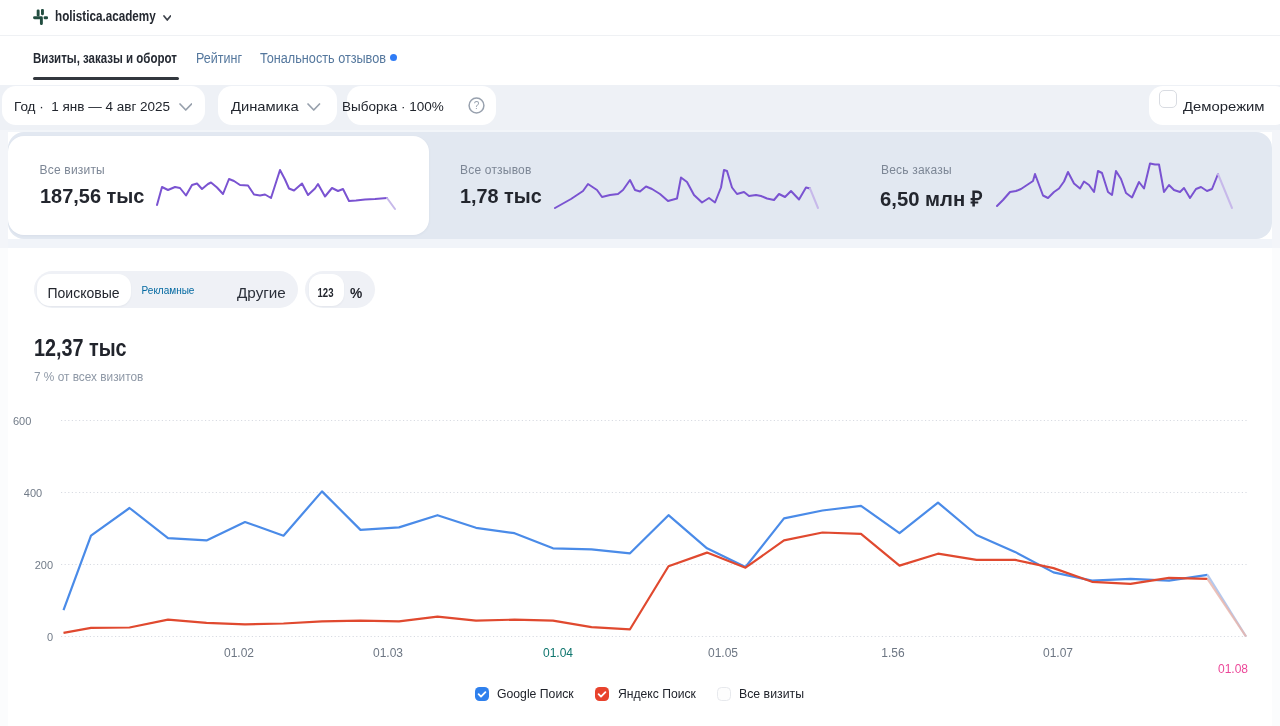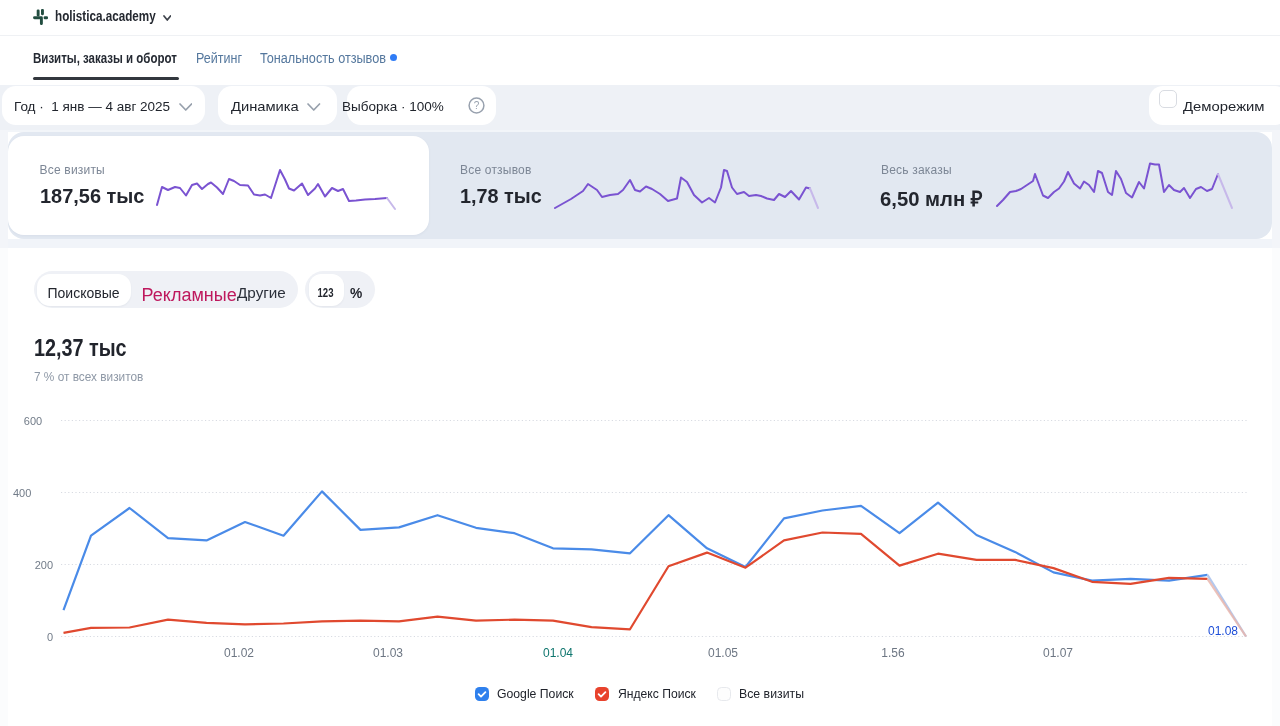--- a/index.html
+++ b/index.html
@@ -59,39 +59,39 @@
 <div class="t" style="left:880px;top:183.9px;font-size:21px;font-weight:700;color:#23262e;transform:scaleX(0.965);">6,50 млн ₽</div>
 <div class="abs" style="left:0;top:238.5px;width:1280px;height:9.5px;background:#f1f4f9;"></div>
 <div class="abs" style="left:0;top:130px;width:8px;height:118px;background:#f3f5f9;"></div>
 <div class="abs" style="left:0;top:248px;width:8px;height:478px;background:#fbfcfd;"></div>
 <div class="abs" style="left:1272px;top:130px;width:8px;height:118px;background:#f3f5f9;"></div>
 <div class="abs" style="left:1272px;top:248px;width:8px;height:478px;background:#fbfcfd;"></div>
 <div class="abs" style="left:8px;top:248px;width:1264px;height:478px;background:#fff;border-radius:16px 16px 0 0;"></div>
 <div class="abs" style="left:34px;top:271.3px;width:264px;height:37.2px;background:#eff1f6;border-radius:18.6px;"></div>
 <div class="abs" style="left:36.6px;top:274.1px;width:94px;height:31.5px;background:#fff;border-radius:13px;box-shadow:0 1px 2px rgba(50,60,80,.06);"></div>
 <div class="t" style="left:47.5px;top:285px;font-size:14px;font-weight:400;color:#23262e;">Поисковые</div>
-<div class="t" style="left:141.6px;top:285px;font-size:18px;font-weight:400;color:#be185d;">Рекламные</div>
+<div class="t" style="left:141.6px;top:285px;font-size:10px;font-weight:400;color:#0369a1;">Рекламные</div>
 <div class="t" style="left:236.7px;top:285px;font-size:14px;font-weight:400;color:#2b303a;transform:scaleX(1.09);">Другие</div>
 <div class="abs" style="left:305px;top:271.3px;width:70px;height:37.2px;background:#eff1f6;border-radius:18.6px;"></div>
 <div class="abs" style="left:309px;top:274.1px;width:34.5px;height:31.5px;background:#fff;border-radius:12px;box-shadow:0 1px 2px rgba(50,60,80,.06);"></div>
 <div class="t" style="left:308.5px;top:286.1px;width:33px;font-size:12px;font-weight:700;color:#23262e;text-align:center;transform:scaleX(.8);transform-origin:50% 50%;">123</div>
 <div class="t" style="left:350px;top:283.9px;font-size:15px;font-weight:700;color:#23262e;transform:scaleX(0.92);">%</div>
 <div class="t" style="left:33.7px;top:335.4px;font-size:23px;font-weight:700;color:#21242c;transform:scaleX(0.86);">12,37 тыс</div>
 <div class="t" style="left:33.7px;top:369.1px;font-size:13px;font-weight:400;color:#8e98a6;transform:scaleX(0.91);">7 % от всех визитов</div>
-<div class="t" style="left:13px;top:415.3px;width:40px;font-size:11px;color:#717b88;text-align:center;">600</div>
-<div class="t" style="left:13px;top:487.3px;width:40px;font-size:11px;color:#717b88;text-align:left;">400</div>
+<div class="t" style="left:13px;top:415.3px;width:40px;font-size:11px;color:#717b88;text-align:left;">600</div>
+<div class="t" style="left:13px;top:487.3px;width:40px;font-size:11px;color:#717b88;text-align:center;">400</div>
 <div class="t" style="left:13px;top:559.3px;width:40px;font-size:11px;color:#717b88;text-align:right;">200</div>
 <div class="t" style="left:13px;top:631.3px;width:40px;font-size:11px;color:#717b88;text-align:right;">0</div>
 <div class="t" style="left:214px;top:646.1px;width:40px;font-size:12px;color:#6d7683;text-align:right;">01.02</div>
 <div class="t" style="left:368px;top:646.1px;width:40px;font-size:12px;color:#6d7683;text-align:center;">01.03</div>
 <div class="t" style="left:538px;top:646.1px;width:40px;font-size:12px;color:#0f766e;text-align:center;">01.04</div>
 <div class="t" style="left:703px;top:646.1px;width:40px;font-size:12px;color:#6d7683;text-align:center;">01.05</div>
 <div class="t" style="left:873px;top:646.1px;width:40px;font-size:12px;color:#6d7683;text-align:center;">1.56</div>
 <div class="t" style="left:1038px;top:646.1px;width:40px;font-size:12px;color:#6d7683;text-align:center;">01.07</div>
-<div class="t" style="left:1208px;top:624px;width:40px;font-size:12px;color:#1d4ed8;text-align:left;">01.08</div>
+<div class="t" style="left:1208px;top:662px;width:40px;font-size:12px;color:#ec4899;text-align:right;">01.08</div>
 <svg class="abs" style="left:0;top:0;pointer-events:none" width="1280" height="726" viewBox="0 0 1280 726" fill="none">
   <polyline stroke="#7a53d1" stroke-width="2" stroke-linejoin="round" stroke-linecap="round" points="157,205 162,187 168,190 175,187 180,188 186,195.5 192,185 197,183.5 202,189 208,184 211,182.5 217,187.5 223,194 229,179 234,181 240,185 248,185.5 254,194.5 260,195.5 265,194.5 271,198 280,170 285,179.5 289,188.5 294,190.5 302,183.5 308,195 315,188.5 318,184 325,196.5 332,188 338,191 343,189 349,201 356,200.5 365,199.5 375,199 387,198"></polyline>
   <polyline stroke="#c7b9ea" stroke-width="2" stroke-linecap="round" points="387,198 395,209"></polyline>
   <polyline stroke="#7a53d1" stroke-width="2" stroke-linejoin="round" stroke-linecap="round" points="555,208 571,199 583,191 588,184 597,190 602,197 610,195 618,194 623,190 630,180 635,190 640,191.5 646,186.5 652,189 660,194 668,201 677,198.5 681,177.5 687,182 694,195 702,202.5 709,198 715,202.5 721,187.5 724,170 727,171 732,187.5 737,194 744,192 749,196 756,195 761,196 767,198.5 774,200 779,194 785,197 791,191 799,199.5 806,187.5 810,188.5"></polyline>
   <polyline stroke="#c7b9ea" stroke-width="2" stroke-linecap="round" points="810,188.5 818,208"></polyline>
   <polyline stroke="#7a53d1" stroke-width="2" stroke-linejoin="round" stroke-linecap="round" points="997,206 1003,200 1010,192 1016,191 1021,189 1027,185 1033,181 1035,174 1043,195.5 1048,198 1054,192 1059,188.5 1064,181.5 1068,172 1074,183.5 1080,188.5 1084,181.5 1089,185 1094,192 1098,171 1102,173 1108,192 1112,195 1116,171 1121,179 1126,193 1132,197.5 1139,182 1144,188.5 1150,163.5 1155,164.5 1159,164.5 1164,192 1169,185 1174,190 1180,192 1184,188 1190,198 1196,189 1201,187 1207,191 1212,189 1218,174"></polyline>
   <polyline stroke="#c7b9ea" stroke-width="2" stroke-linecap="round" points="1218,174 1232,208"></polyline>
   <g stroke="#d8dbe2" stroke-width="1" stroke-dasharray="1.2 2.4">
     <line x1="61" y1="420.5" x2="1247" y2="420.5"></line>
     <line x1="61" y1="492.5" x2="1247" y2="492.5"></line>

